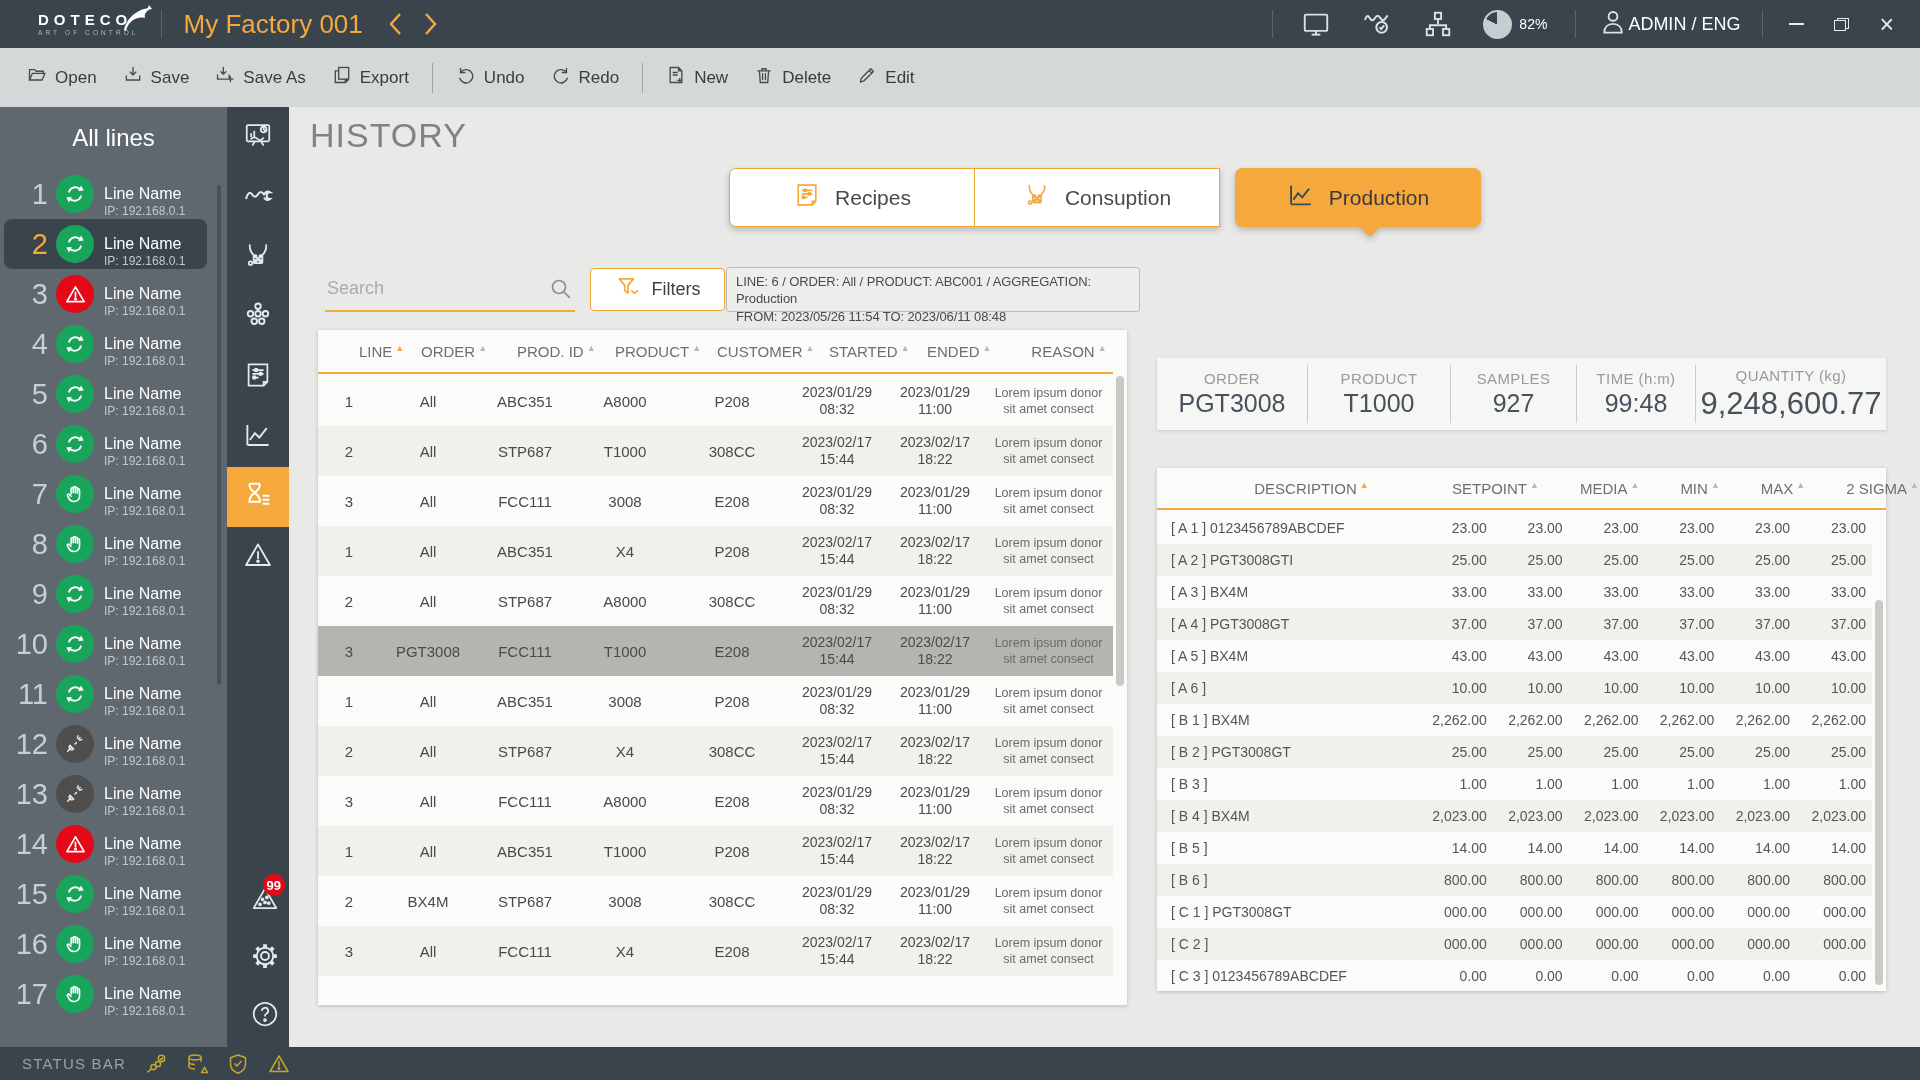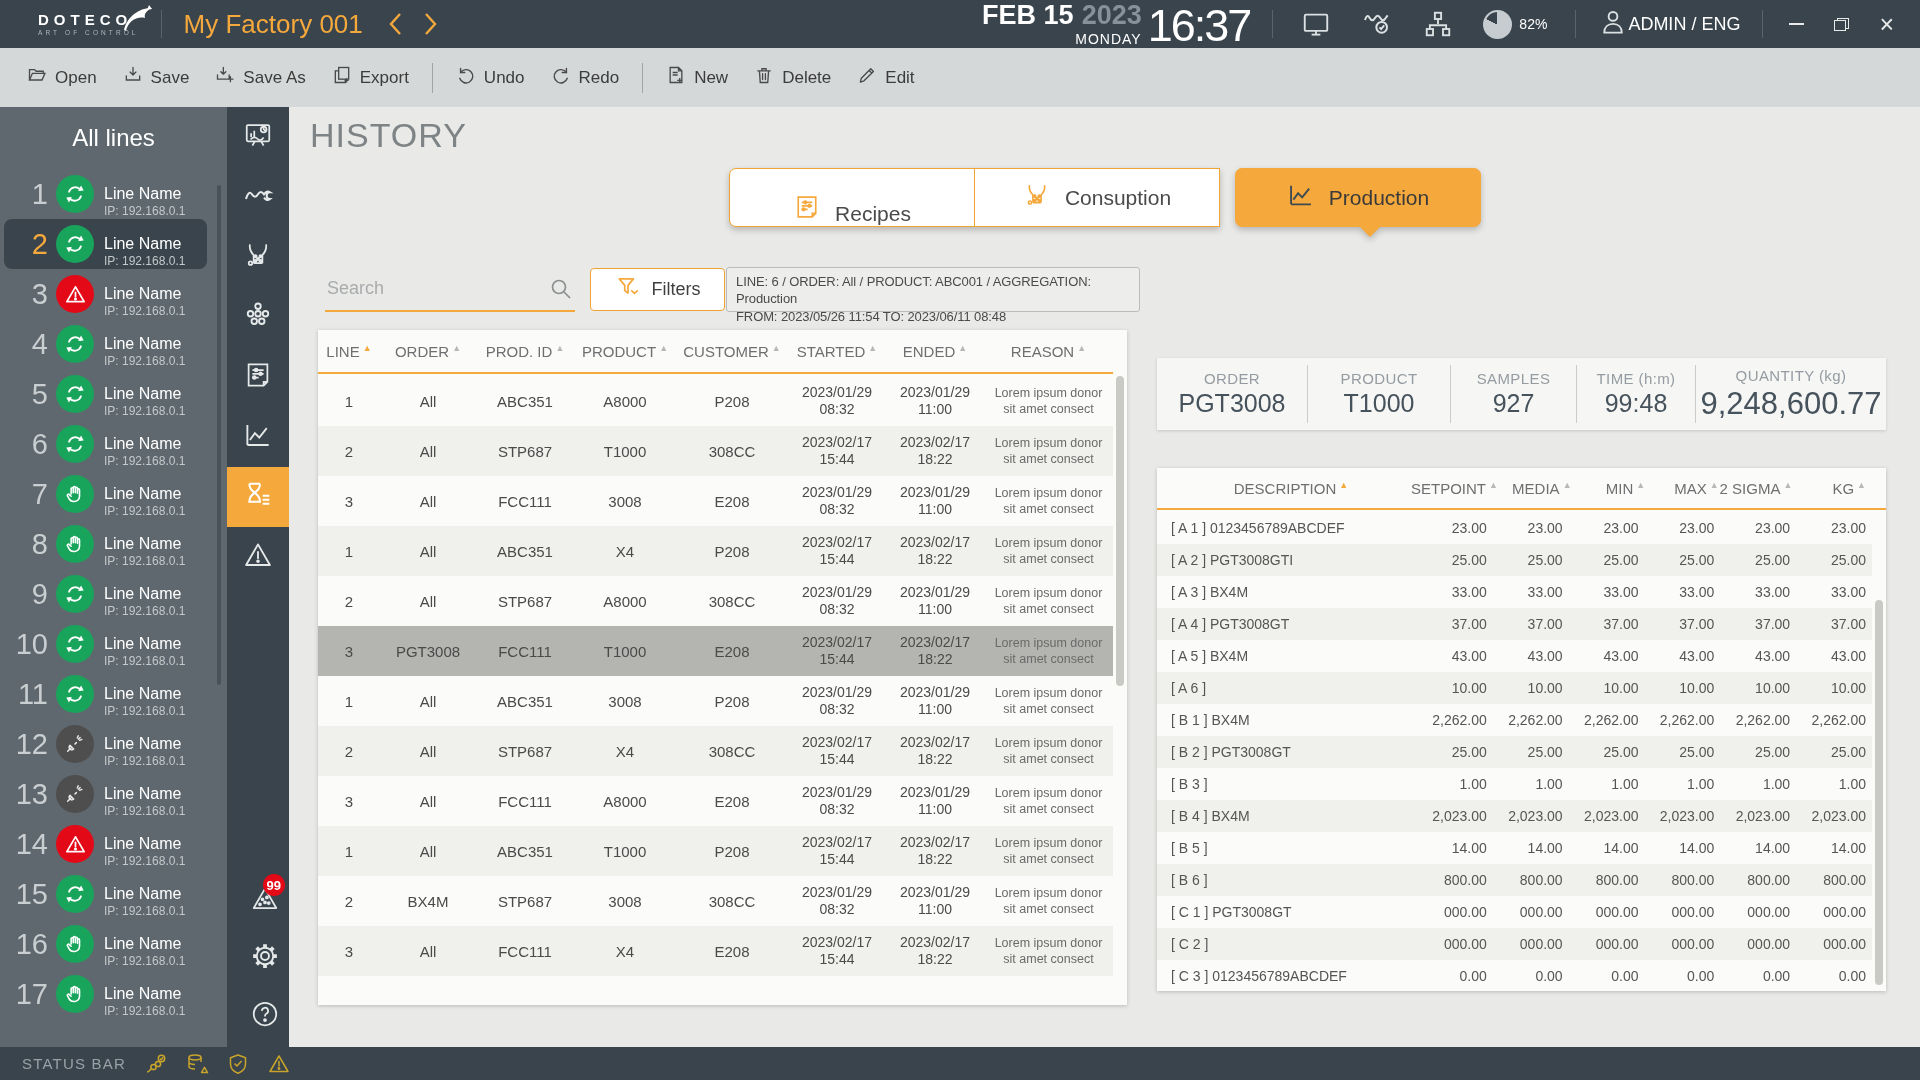--- a/index.html
+++ b/index.html
@@ -81,21 +81,21 @@
 
   
   #content{ position:absolute; left:289px; top:107px; right:0; bottom:33px; background:#E9E9E7; }
   .page-title{ position:absolute; left:21px; top:9px; font-size:34px; font-weight:400;
                color:#7E8386; letter-spacing:1px; }
 
   .tabs{ position:absolute; left:440px; top:61px; width:752px; height:59px; display:flex;
          filter:drop-shadow(0 3px 3px rgba(0,0,0,.22)); }
   .tab{ flex:1; display:flex; align-items:center; justify-content:center; gap:14px;
         background:#FFF; border:1px solid #F0A431; font-size:21px; color:#4A4A4A; cursor:pointer; }
-  .tab:first-child{ border-radius:7px 0 0 7px;align-items:flex-end; }
+  .tab:first-child{ border-radius:7px 0 0 7px; }
   .tab:nth-child(2){ margin-left:-1px; }
   .tab.active{ margin-left:15px; background:#F5A83C; border-color:#F5A83C; border-radius:7px;
                color:#3A3A3A; font-weight:400; position:relative; }
   .tab.active::after{ content:""; position:absolute; bottom:-11px; left:55%; margin-left:-12px;
                       border:12px solid transparent; border-top:12px solid #F5A83C; border-bottom:0; }
 
   .search-wrap{ position:absolute; left:36px; top:161px; width:250px; height:44px;
                 border-bottom:2px solid #F5A83C; }
   .search-wrap input{ border:none; outline:none; background:transparent; font-size:18px;
                       color:#555; width:205px; padding:10px 0 8px 2px;
@@ -110,21 +110,21 @@
   .filter-summary{ position:absolute; left:437px; top:160px; width:414px; height:45px;
                    background:#EDEEEC; border:1px solid #B9BDBD; border-radius:3px;
                    padding:5px 9px; font-size:13px; color:#4A4A4A; line-height:1.33;
                    letter-spacing:-.1px; }
 
   
   .history-card{ position:absolute; left:29px; top:223px; width:809px; height:675px;
                  background:#FBFBF9; box-shadow:0 1px 4px rgba(0,0,0,.2); }
   .h-head{ display:grid; grid-template-columns:62px 96px 98px 102px 112px 98px 98px 1fr;
            height:44px; align-items:center; border-bottom:2px solid #F5A83C; margin-right:14px; }
-  .col-h{ text-align:center; font-size:15px; color:#6F6F71; cursor:pointer; white-space:nowrap; }
+  .col-h{ text-align:center; font-size:15px; color:#6F6F71; cursor:pointer; white-space:nowrap;padding-left:41px; }
   .arr{ font-size:9px; color:#B8B8B5; vertical-align:top; margin-left:3px; }
   .arr.active{ color:#F5A83C; }
   .h-body{ position:absolute; top:46px; left:0; right:14px; }
   .h-row{ display:grid; grid-template-columns:62px 96px 98px 102px 112px 98px 98px 1fr;
           height:50px; align-items:center; text-align:center; font-size:15px; color:#4A4A4A;
           cursor:pointer; }
   .h-row:nth-child(even){ background:#F0F0ED; }
   .h-row.selected{ background:#B4B4B1; }
   .cell-date{ font-size:14px; line-height:1.25; }
   .cell-reason{ font-size:12.5px; color:#6A6A6A; line-height:1.3; padding:0 6px; }
@@ -188,30 +188,20 @@
           </svg>
       </span>
       <span class="chev">
         <svg width="13" height="22" viewBox="0 0 13 22" fill="none" stroke="#F5A83C" stroke-width="2.4">
             <polyline points="2,1 11,11 2,21"></polyline>
           </svg>
       </span>
     </div>
 
     <div class="top-right">
-      <div class="dt">
-        <div class="dt-col">
-          <div class="dt-l1">
-            <span class="dt-date">FEB 15</span>
-            <span class="dt-year">2023</span>
-          </div>
-          <div class="dt-day">MONDAY</div>
-        </div>
-        <div class="dt-time">16:37</div>
-      </div>
       <div class="tb-sep"></div>
 
       <div class="top-icons">
         <span class="top-icon">
           <svg width="30" height="30" viewBox="0 0 24 24" fill="none" stroke="currentColor" stroke-width="1.5">
               <rect x="3" y="4.5" width="18" height="13" rx="1"></rect>
               <line x1="8.5" y1="20.5" x2="15.5" y2="20.5"></line>
               <line x1="12" y1="17.5" x2="12" y2="20.5"></line>
             </svg>
         </span>

